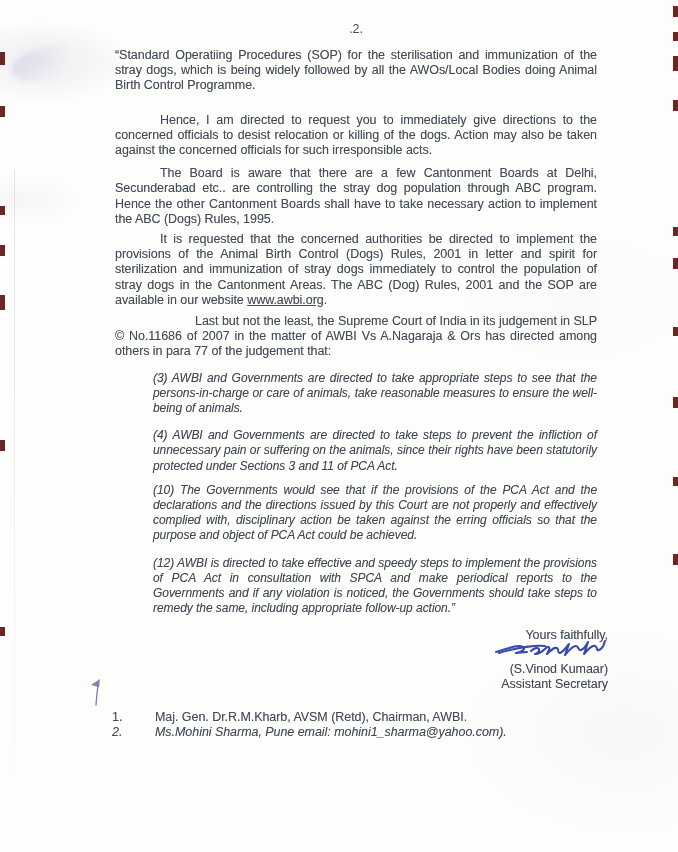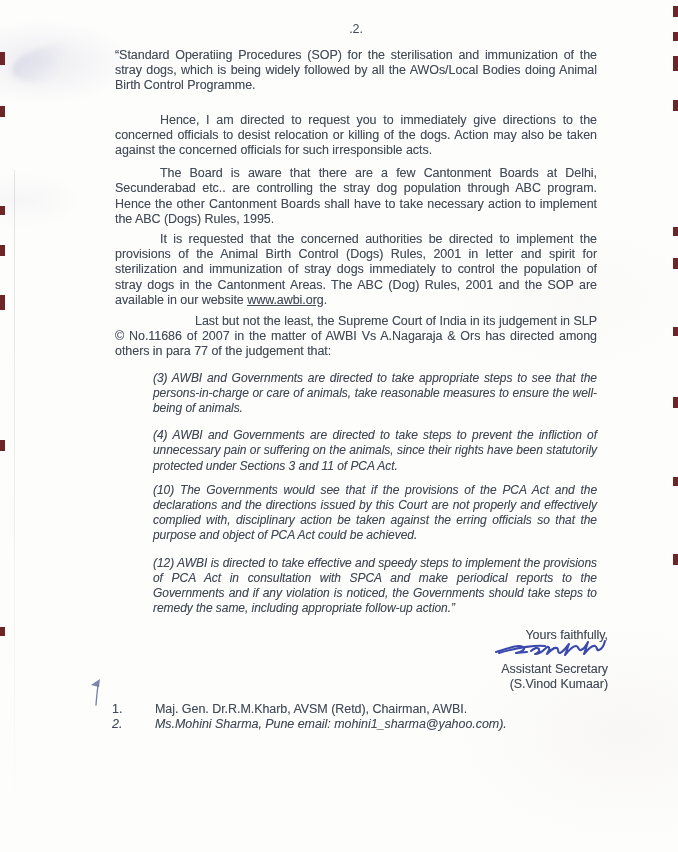--- a/index.html
+++ b/index.html
@@ -46,21 +46,21 @@
   .q4{margin-top:12px;}
   .q10{margin-top:9px;}
   .q12{margin-top:12px;}
   .closing{margin-top:8px;text-align:left;}
   .weblink{text-decoration:underline;}
   .signoff{margin-top:11px;text-align:right;margin-right:-8px;position:relative;text-shadow:0 0 .6px rgba(66,75,87,.38);}
   .signoff .line{line-height:15.2px;}
   .sig-wrap{height:22px;margin:-2px 0 -1px 0;}
   .sig-wrap svg{display:inline-block;vertical-align:top;margin-top:-4px;}
   .copy-head{margin-top:14px;text-align:left;text-shadow:0 0 .6px rgba(66,75,87,.38);}
-  .copy-item{margin-top:10px;text-align:left;text-shadow:0 0 .6px rgba(66,75,87,.38);}
+  .copy-item{margin-top:18px;text-align:left;text-shadow:0 0 .6px rgba(66,75,87,.38);}
   .copy-item + .copy-item{margin-top:0;font-style:italic;}
   .copy-item .num{display:inline-block;width:43px;}
   .edge-mark{position:absolute;width:5px;background:#6e2527;}
   .penmark{position:absolute;left:86px;top:676px;}
 </style>
 </head>
 <body>
 
 <div class="page">
 
@@ -91,22 +91,22 @@
       <div class="line">Yours faithfully,</div>
       <div class="sig-wrap">
         <svg width="115" height="30" viewBox="0 0 115 30">
           <g fill="none" stroke="#3a49ae" stroke-width="2.1" stroke-linecap="round" stroke-linejoin="round">
             <path d="M3 15 L16 11 C22 9 27 8 30 10 C33 12 29 15 23 16 L34 15"></path>
             <path d="M6 16 C 26 10, 44 8, 52 9"></path>
             <path d="M38 14 C41 11 45 10 46 12 C47 14 44 17 42 17 C46 17 50 14 53 11 C55 9 57 10 56 13 L54 17 C58 13 61 10 64 11 C66 12 64 16 67 16 C70 15 73 11 76 7 L72 18 C76 13 80 9 83 9 C86 9 85 14 88 13 C91 12 93 9 95 5 L91 17 C95 12 99 8 102 9 C105 10 103 14 106 13 C109 12 111 8 112 4"></path>
           </g>
         </svg>
       </div>
+      <div class="line">(S.Vinod Kumaar)</div>
       <div class="line">Assistant Secretary</div>
-      <div class="line">(S.Vinod Kumaar)</div>
     </div>
 
 
     <div class="copy-item"><span class="num">1.</span><span>Maj. Gen. Dr.R.M.Kharb, AVSM (Retd), Chairman, AWBI.</span></div>
 
     <div class="copy-item"><span class="num">2.</span><span>Ms.Mohini Sharma, Pune email: mohini1_sharma@yahoo.com).</span></div>
 
   </div>
 
   <svg class="penmark" width="18" height="32" viewBox="0 0 18 32">

